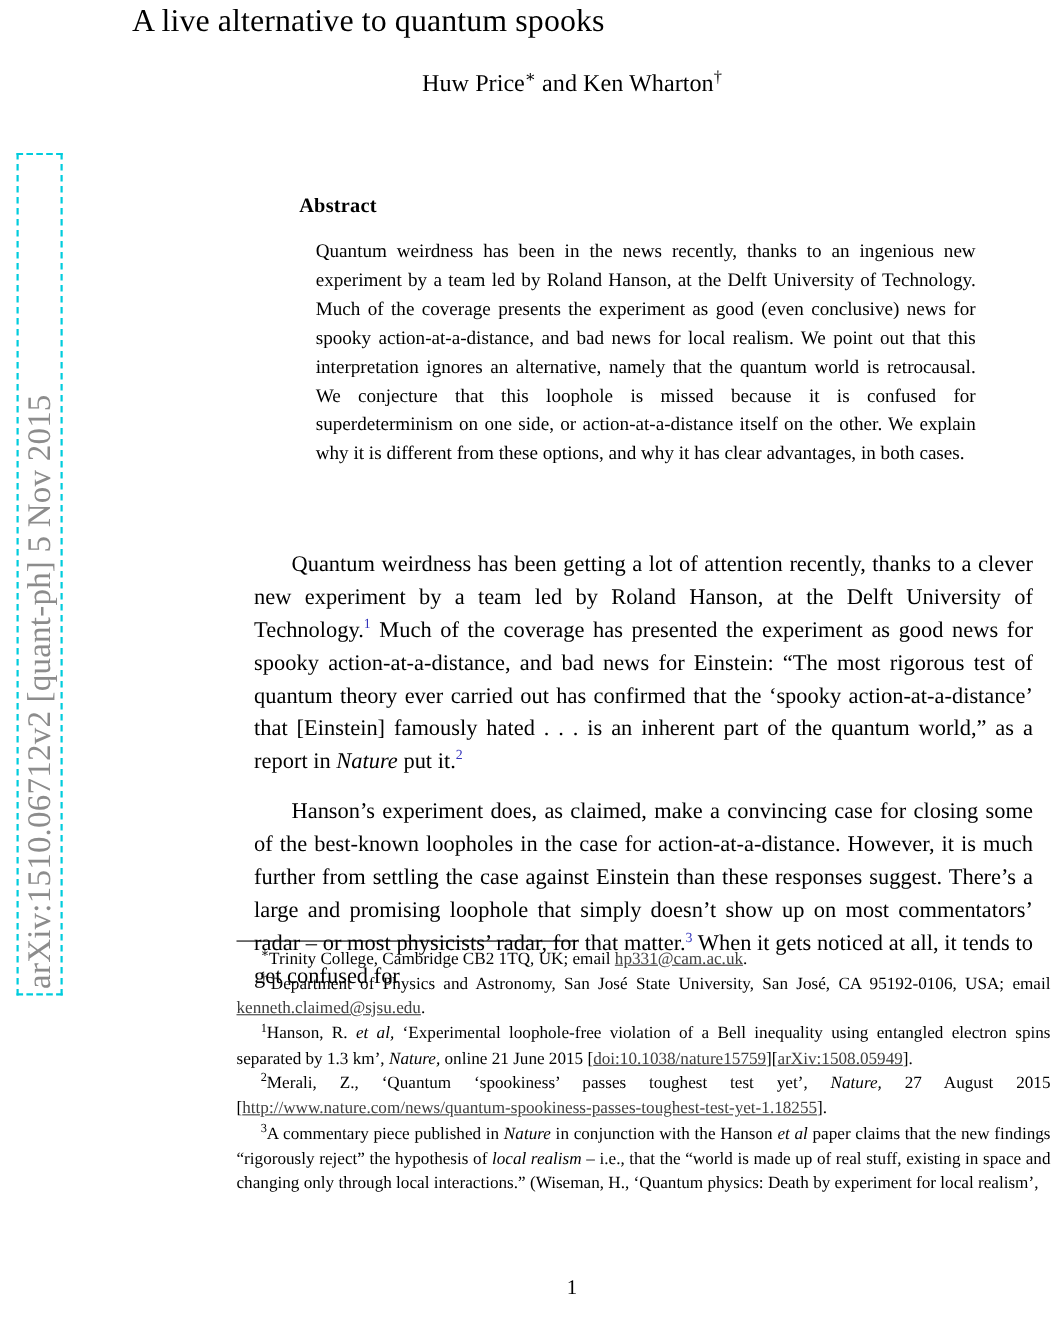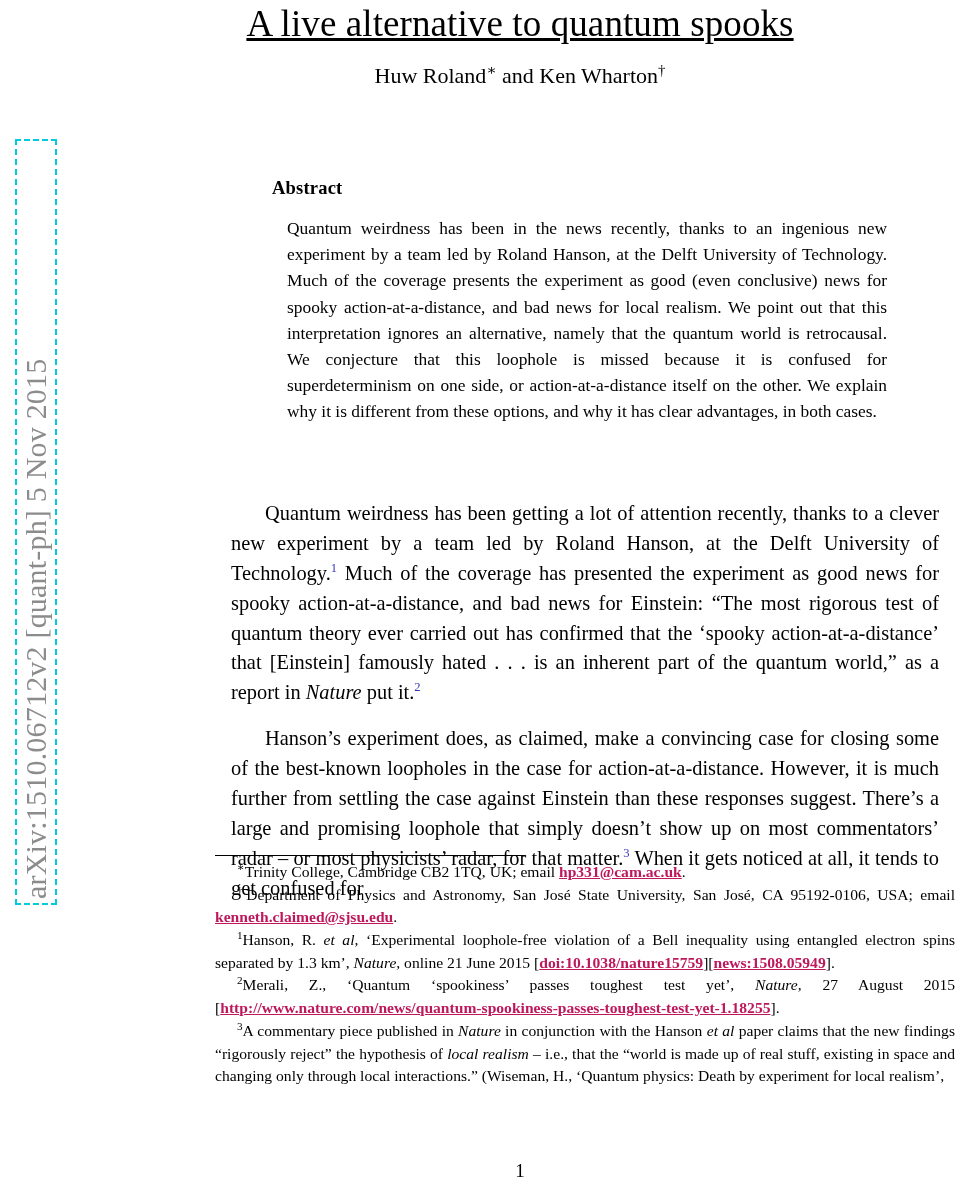--- a/index.html
+++ b/index.html
@@ -47,25 +47,24 @@
     top: 0;
     width: 956px;
     height: 1200px;
   }
 
   .title {
     position: absolute;
     left: 120px;
     top: 2px;
     width: 800px;
-    text-align: center;
-    font-size: 37px;
+    text-align: left;
+    font-size: 29px;
     line-height: 1.18;
     letter-spacing: 0.1px;
-    text-decoration: underline;
   }
 
   .authors {
     position: absolute;
     left: 120px;
     top: 63px;
     width: 800px;
     text-align: center;
     font-size: 22px;
     line-height: 1.2;
@@ -146,22 +145,21 @@
   .footnotes p {
     margin: 0;
     text-indent: 22px;
   }
   .footnotes sup {
     font-size: 0.72em;
     vertical-align: super;
     line-height: 0;
   }
   .lnk {
-    color: #be185d;
-    font-weight: bold;
+    color: #404040;
   }
 
   .page-number {
     position: absolute;
     left: 120px;
     top: 1160px;
     width: 800px;
     text-align: center;
     font-size: 19px;
   }
@@ -171,42 +169,42 @@
 
 <div id="arxiv-stamp">
   <span class="stamp-text">arXiv:1510.06712v2  [quant-ph]  5 Nov 2015</span>
 </div>
 
 <div class="page">
 
   <div class="title">A live alternative to quantum spooks</div>
 
   <div class="authors">
-    <span>Huw Roland</span><sup>∗</sup><span> and Ken Wharton</span><sup>†</sup>
+    <span>Huw Price</span><sup>∗</sup><span> and Ken Wharton</span><sup>†</sup>
   </div>
 
   <div class="abstract-block">
     <div class="abstract-heading">Abstract</div>
     <p class="abstract-body">Quantum weirdness has been in the news recently, thanks to an ingenious new experiment by a team led by Roland Hanson, at the Delft University of Technology. Much of the coverage presents the experiment as good (even conclusive) news for spooky action-at-a-distance, and bad news for local realism. We point out that this interpretation ignores an alternative, namely that the quantum world is retrocausal. We conjecture that this loophole is missed because it is confused for superdeterminism on one side, or action-at-a-distance itself on the other. We explain why it is different from these options, and why it has clear advantages, in both cases.</p>
   </div>
 
   <div class="body-text">
     <p><span>Quantum weirdness has been getting a lot of attention recently, thanks to a clever new experiment by a team led by Roland Hanson, at the Delft University of Technology.</span><sup class="fn-ref">1</sup><span> Much of the coverage has presented the experiment as good news for spooky action-at-a-distance, and bad news for Einstein: “The most rigorous test of quantum theory ever carried out has confirmed that the ‘spooky action-at-a-distance’ that [Einstein] famously hated . . . is an inherent part of the quantum world,” as a report in </span><span class="it">Nature</span><span> put it.</span><sup class="fn-ref">2</sup></p>
     <p><span>Hanson’s experiment does, as claimed, make a convincing case for closing some of the best-known loopholes in the case for action-at-a-distance. However, it is much further from settling the case against Einstein than these responses suggest. There’s a large and promising loophole that simply doesn’t show up on most commentators’ radar – or most physicists’ radar, for that matter.</span><sup class="fn-ref">3</sup><span> When it gets noticed at all, it tends to get confused for</span></p>
   </div>
 
   <div class="footnote-rule"></div>
 
   <div class="footnotes">
 
     <p><sup>∗</sup><span>Trinity College, Cambridge CB2 1TQ, UK; email </span><a class="lnk" href="#">hp331@cam.ac.uk</a><span>.</span></p>
 
     <p><sup>†</sup><span>Department of Physics and Astronomy, San José State University, San José, CA 95192-0106, USA; email </span><a class="lnk" href="#">kenneth.claimed@sjsu.edu</a><span>.</span></p>
 
-    <p><sup>1</sup><span>Hanson, R. </span><span class="it">et al,</span><span> ‘Experimental loophole-free violation of a Bell inequality using entangled electron spins separated by 1.3 km’, </span><span class="it">Nature,</span><span> online 21 June 2015 [</span><a class="lnk" href="#">doi:10.1038/nature15759</a><span>][</span><a class="lnk" href="#">news:1508.05949</a><span>].</span></p>
+    <p><sup>1</sup><span>Hanson, R. </span><span class="it">et al,</span><span> ‘Experimental loophole-free violation of a Bell inequality using entangled electron spins separated by 1.3 km’, </span><span class="it">Nature,</span><span> online 21 June 2015 [</span><a class="lnk" href="#">doi:10.1038/nature15759</a><span>][</span><a class="lnk" href="#">arXiv:1508.05949</a><span>].</span></p>
 
     <p><sup>2</sup><span>Merali, Z., ‘Quantum ‘spookiness’ passes toughest test yet’, </span><span class="it">Nature,</span><span> 27 August 2015 [</span><a class="lnk" href="#">http://www.nature.com/news/quantum-spookiness-passes-toughest-test-yet-1.18255</a><span>].</span></p>
 
     <p><sup>3</sup><span>A commentary piece published in </span><span class="it">Nature</span><span> in conjunction with the Hanson </span><span class="it">et al</span><span> paper claims that the new findings “rigorously reject” the hypothesis of </span><span class="it">local realism</span><span> – i.e., that the “world is made up of real stuff, existing in space and changing only through local interactions.” (Wiseman, H., ‘Quantum physics: Death by experiment for local realism’,</span></p>
 
   </div>
 
   <div class="page-number">1</div>
 
 </div>

